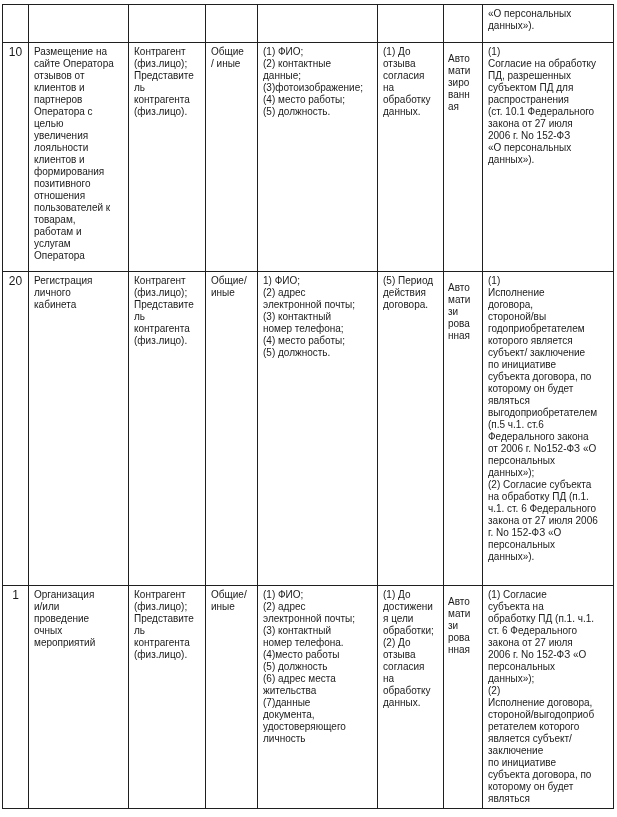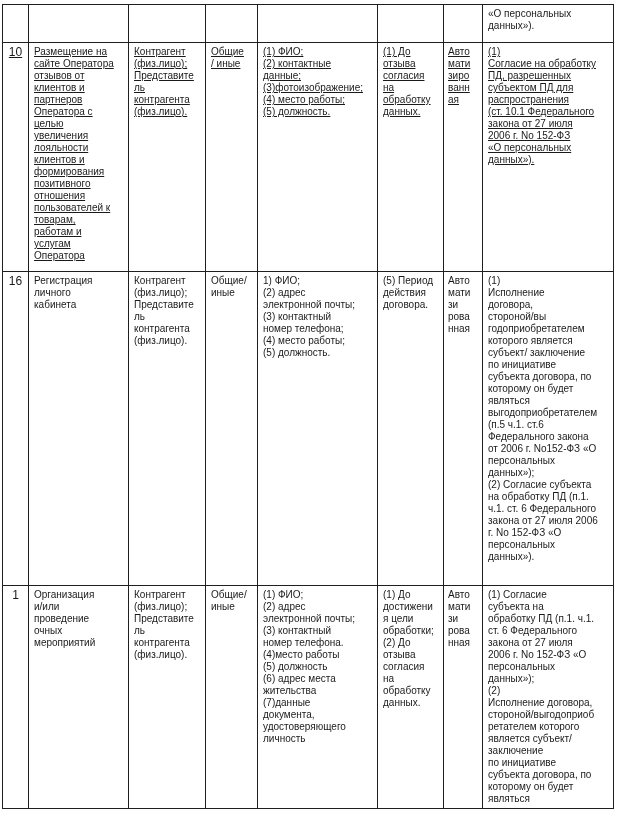--- a/index.html
+++ b/index.html
@@ -32,34 +32,34 @@
     white-space: pre-line;
     overflow: hidden;
   }
   .pd-table td.c-num {
     text-align: center;
     font-size: 12px;
     padding: 3px 1px;
     white-space: normal;
   }
   .pd-table td.c-proc {
-    padding: 3px 4px;
+    padding: 10px 4px;
   }
   
   col.w-num  { width: 26px; }
   col.w-purpose { width: 100px; }
   col.w-subjects { width: 77px; }
   col.w-categories { width: 52px; }
   col.w-pdlist { width: 120px; }
   col.w-retention { width: 66px; }
   col.w-proc { width: 39px; }
   col.w-legal { width: 131px; }
   
   tr.r-cont  { height: 38px; }
-  tr.r-10 { height: 229px; text-decoration: underline; }
+  tr.r-10 { height: 229px; }
   tr.r-11 { height: 314px; }
   tr.r-12 { height: 222px; }
 </style>
 </head>
 <body>
 
 <div class="page">
   <table class="pd-table">
     <colgroup>
       <col class="w-num">
@@ -133,21 +133,21 @@
 ПД, разрешенных
 субъектом ПД для
 распространения
 (ст. 10.1 Федерального
 закона от 27 июля
 2006 г. No 152-ФЗ
 «О персональных
 данных»).</td>
       </tr>
       <tr class="r-11">
-        <td class="c-num">16</td>
+        <td class="c-num">20</td>
         <td>Регистрация
 личного
 кабинета</td>
         <td>Контрагент
 (физ.лицо);
 Представите
 ль
 контрагента
 (физ.лицо).</td>
         <td>Общие/

